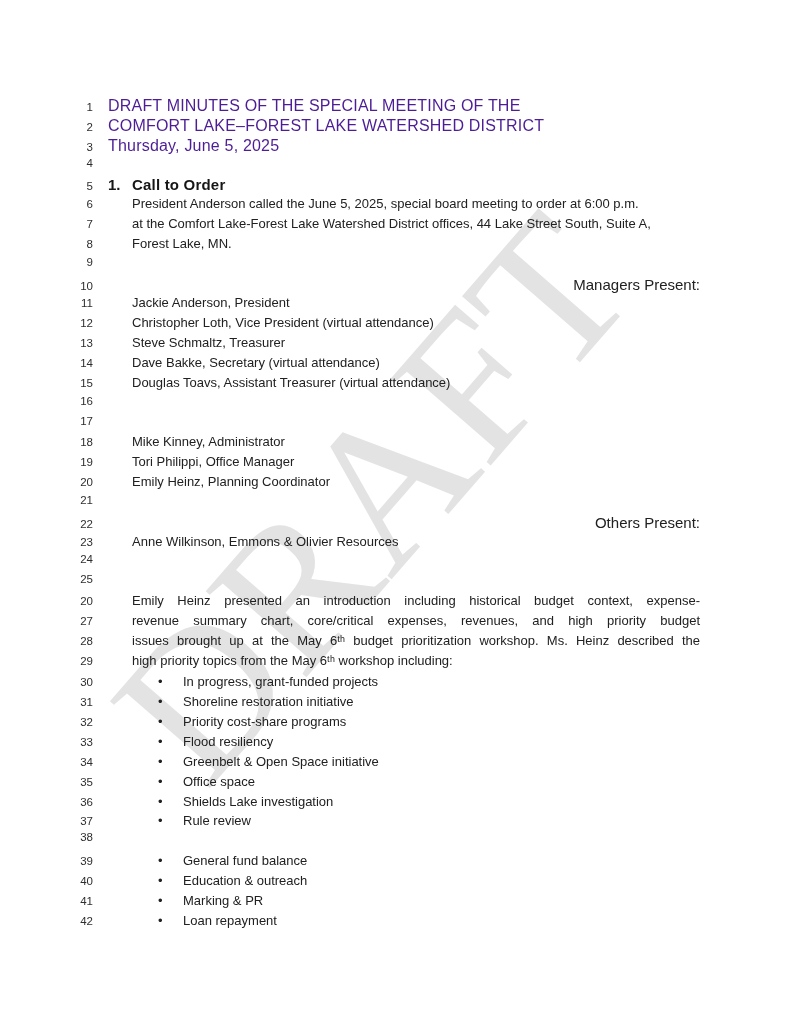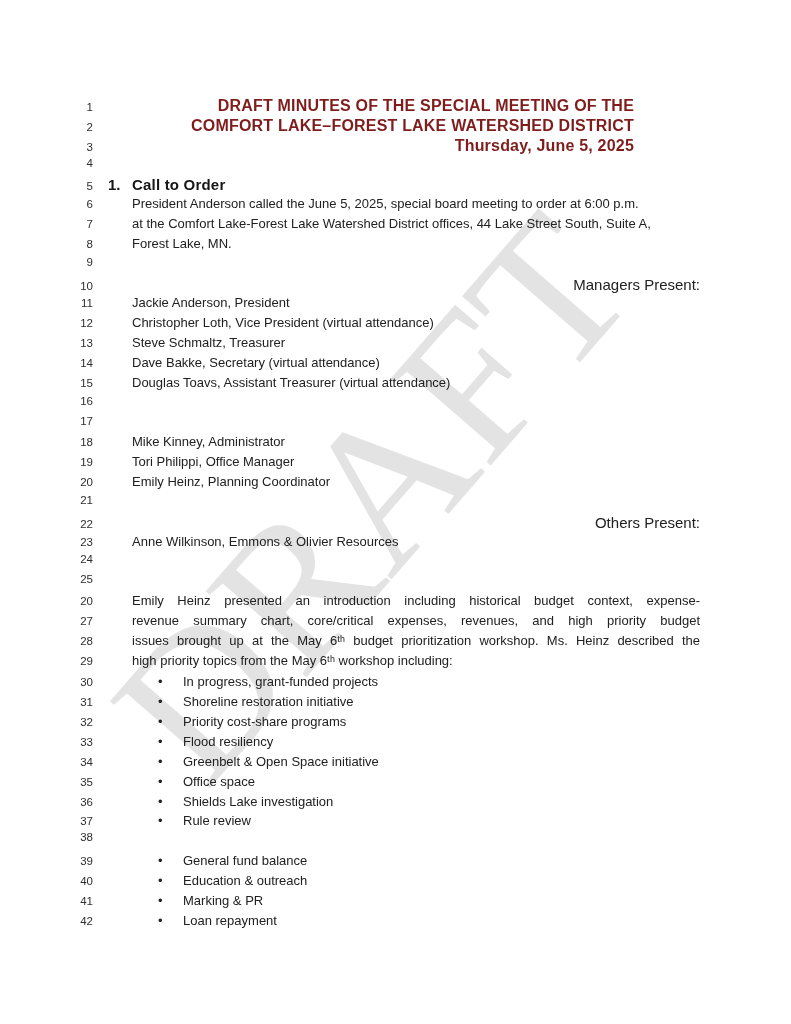--- a/index.html
+++ b/index.html
@@ -42,26 +42,26 @@
   }
   .content{
     flex:1;
     margin-left:15px;   
     margin-right:91px;  
     min-height:1px;
   }
   
   .row.title .text{
     display:block;
-    text-align:right;
+    text-align:left;
     padding-right:66px;
-    font-weight:bold;
+    font-weight:normal;
     font-size:16px;
     letter-spacing:.2px;
-    color:#7f1d1d;
+    color:#4c1d95;
     white-space:nowrap;
   }
   
   .row.section .marker{
     display:inline-block;
     width:24px;
     font-weight:bold;
     font-size:15px;
     color:#161616;
   }

